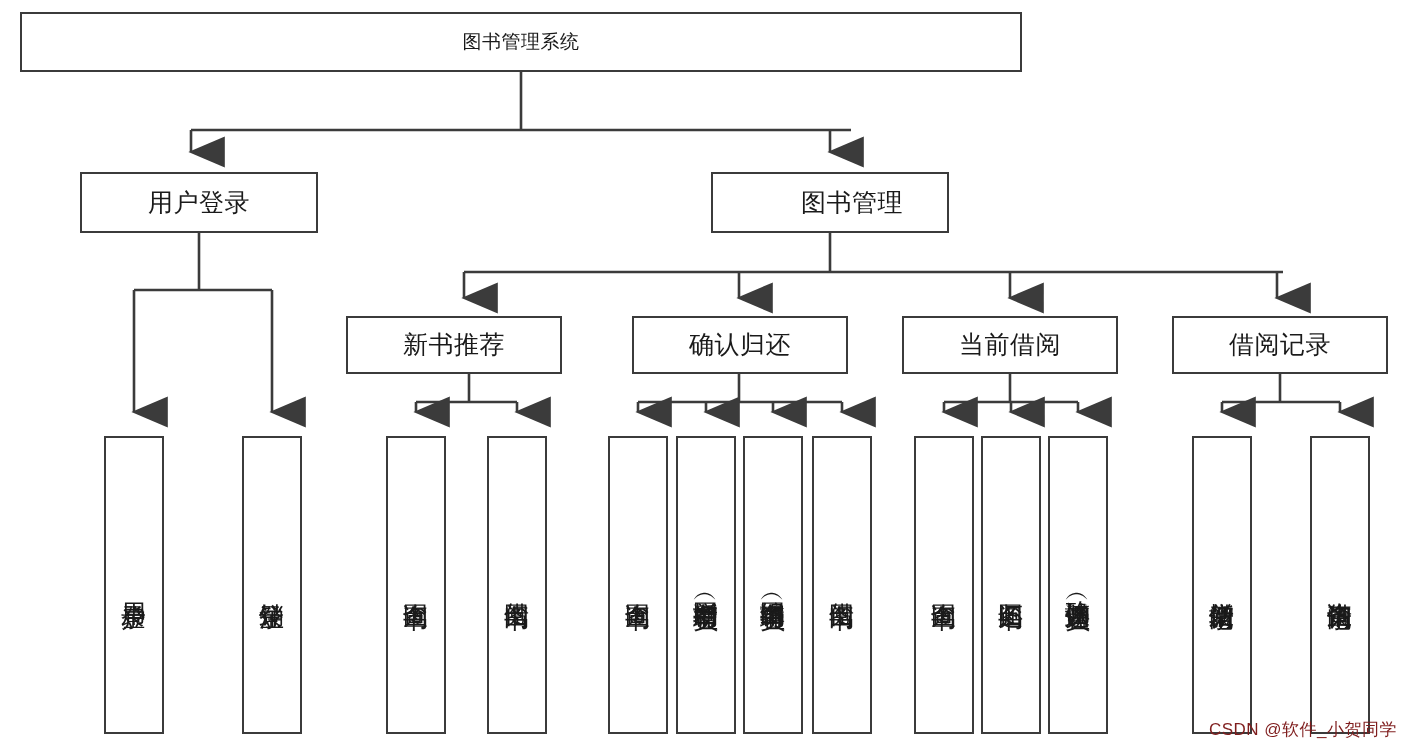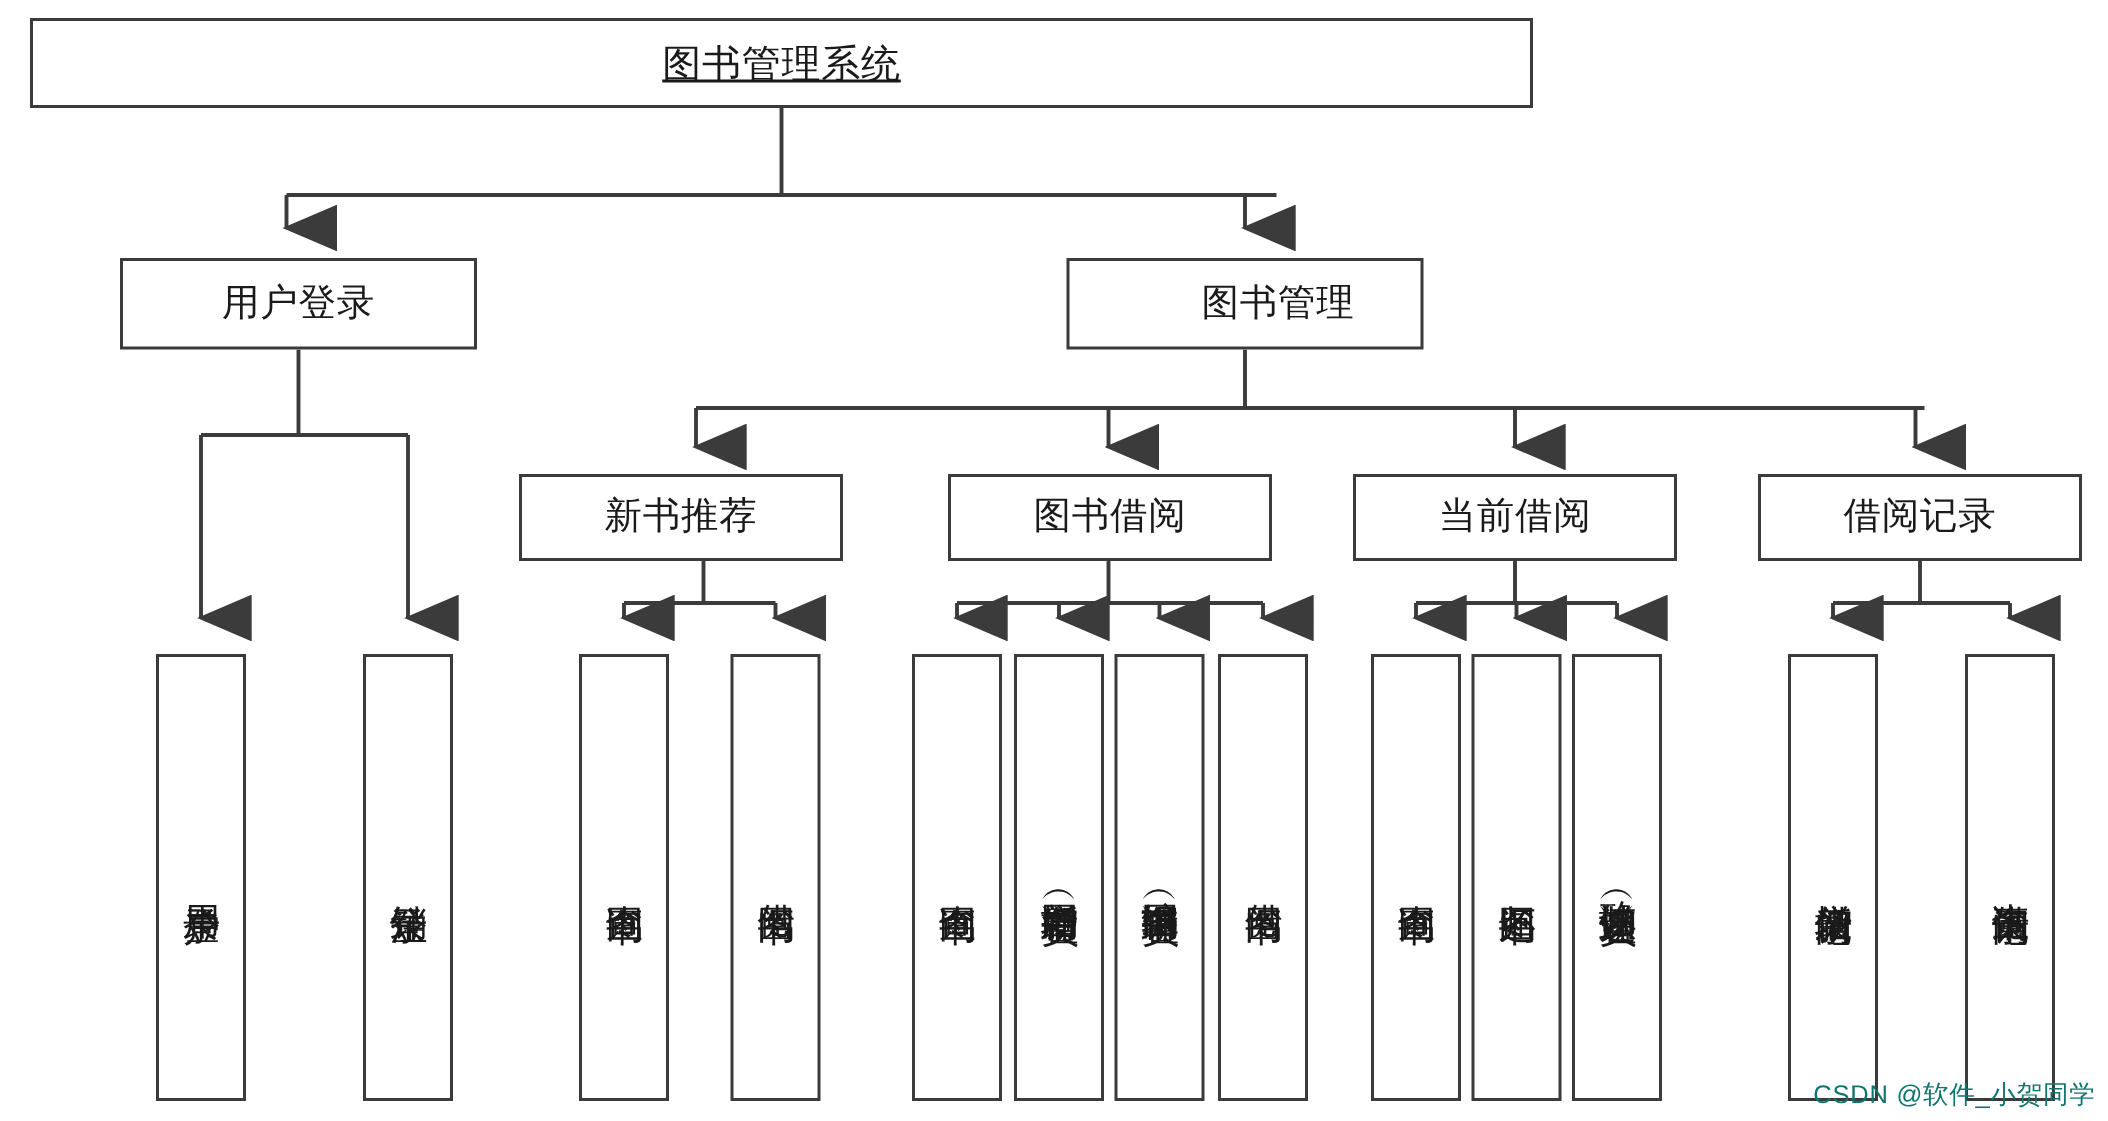--- a/index.html
+++ b/index.html
@@ -41,43 +41,42 @@
     text-align: center;
     line-height: 1.18;
     letter-spacing: 0.5px;
   }
   
   .node.horiz .label {
     writing-mode: horizontal-tb;
     font-size: 25px;
   }
   .node.root .label {
-    font-size: 26px;
-    text-decoration: underline;
+    font-size: 19px;
   }
   
   .node.vert {
     align-items: center;
     justify-content: center;
     padding: 6px 0;
   }
   .node.vert .label {
     writing-mode: vertical-rl;
     text-orientation: upright;
     font-size: 25px;
     line-height: 1.12;
     letter-spacing: 1px;
     max-height: 100%;
   }
   .watermark {
     position: absolute;
     right: 8px;
     bottom: 6px;
     font-size: 17px;
-    color: #0f766e;
+    color: #7f1d1d;
     letter-spacing: 0.5px;
     white-space: nowrap;
     font-family: "Liberation Sans", "DejaVu Sans", sans-serif;
   }
 </style>
 </head>
 <body>
 
 <div id="canvas">
 
@@ -143,21 +142,21 @@
 
   <div class="node horiz" style="left:711px; top:172px; width:238px; height:61px;padding-left:44px;">
     <span class="label">图书管理</span>
   </div>
 
   <div class="node horiz" style="left:346px; top:316px; width:216px; height:58px;">
     <span class="label">新书推荐</span>
   </div>
 
   <div class="node horiz" style="left:632px; top:316px; width:216px; height:58px;">
-    <span class="label">图书借阅</span>
+    <span class="label">确认归还</span>
   </div>
 
   <div class="node horiz" style="left:1172px; top:316px; width:216px; height:58px;">
     <span class="label">借阅记录</span>
   </div>
 
   <div class="node horiz" style="left:902px; top:316px; width:216px; height:58px;">
     <span class="label">当前借阅</span>
   </div>
 

